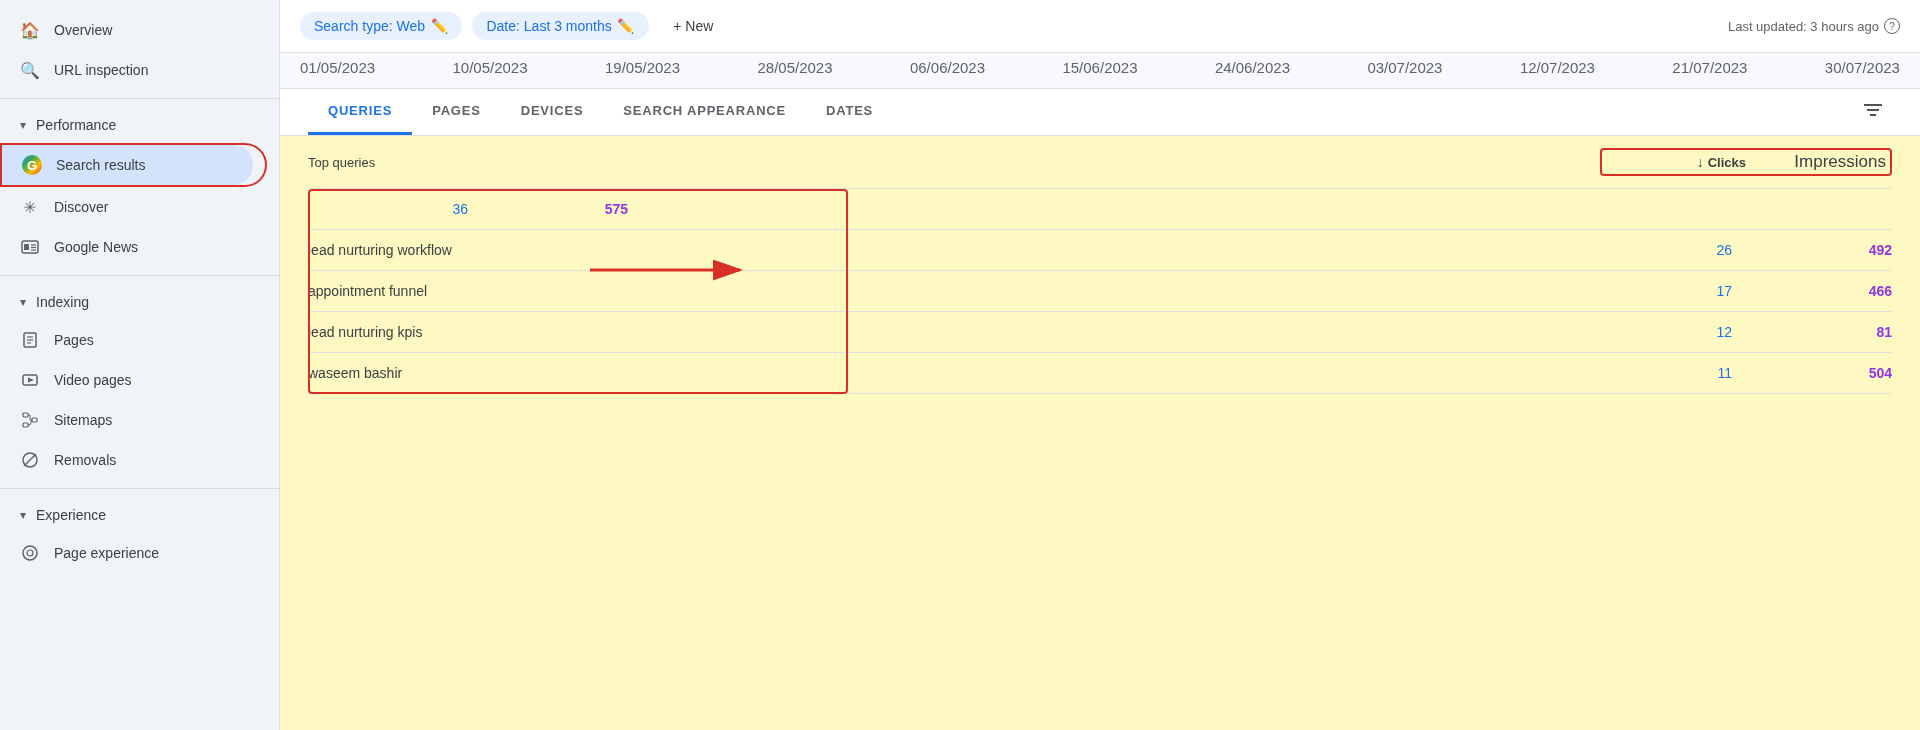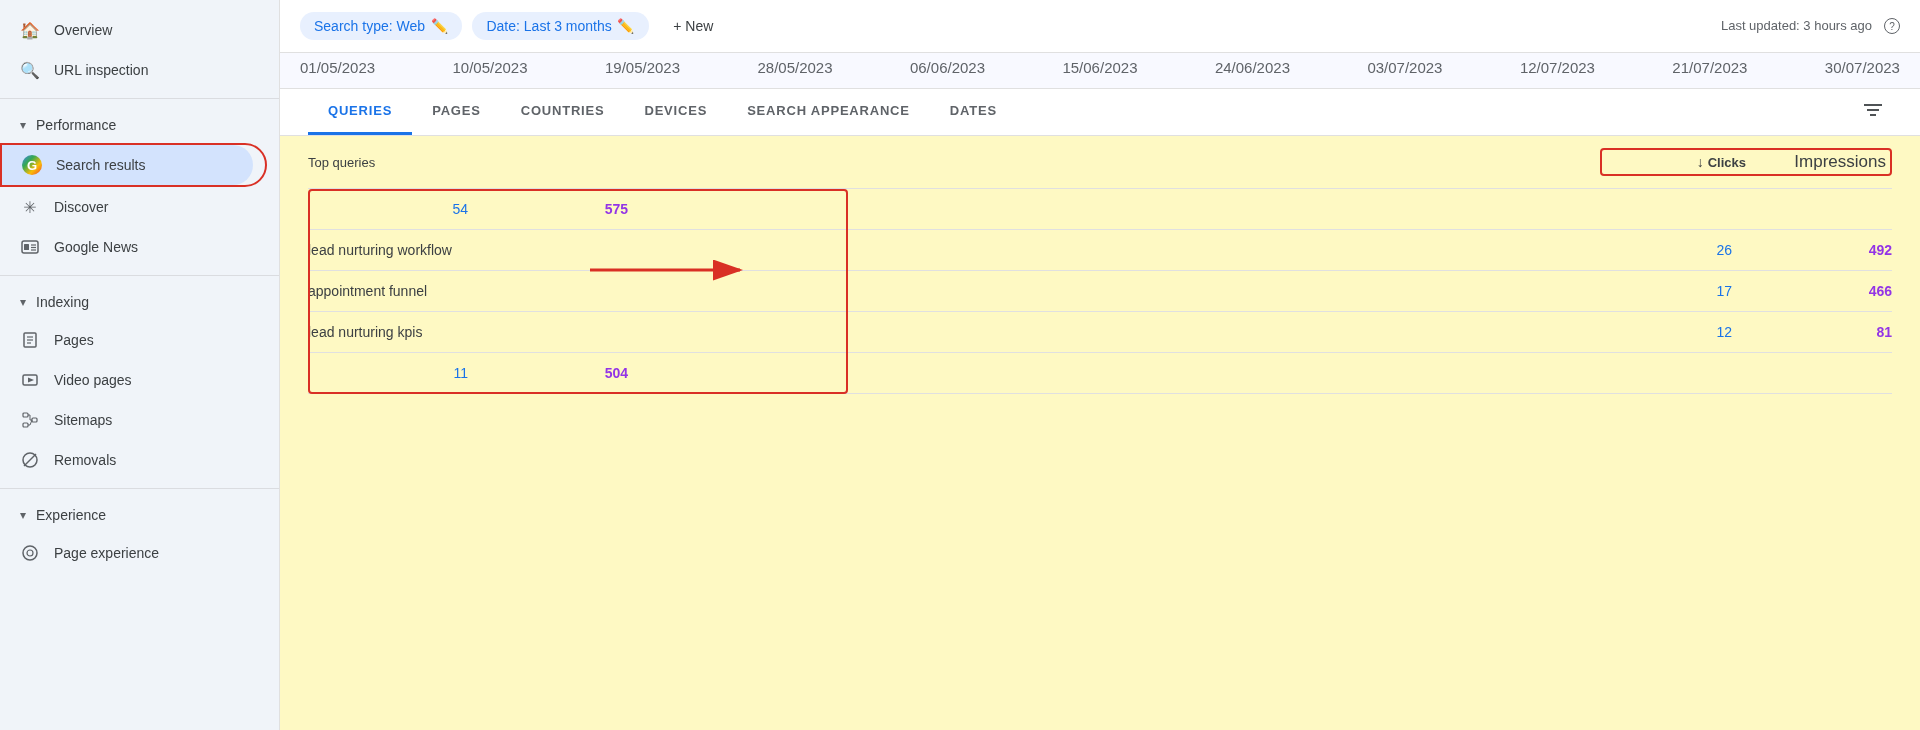--- a/index.html
+++ b/index.html
@@ -115,22 +115,22 @@
       border: none;
       cursor: pointer;
       font-size: 14px;
       color: #3c4043;
     }
     .last-updated {
       margin-left: auto;
       font-size: 13px;
       color: #5f6368;
       display: flex;
-      align-items: flex-start;
-      gap: 12px;
+      align-items: center;
+      gap: 5px;
     }
 
     
     .timeline-area {
       background: #f8f9ff;
       padding: 0 20px 8px;
       border-bottom: 1px solid #e0e0e0;
     }
     .timeline-dates {
       display: flex;
@@ -409,23 +409,20 @@
   </div>
 
   <div class="tabs-container">
     <div class="tab active">
       <span>QUERIES</span>
     </div>
     <div class="tab">
       <span>PAGES</span>
     </div>
     <div class="tab">
-      <span>COUNTRIES</span>
-    </div>
-    <div class="tab">
       <span>DEVICES</span>
     </div>
     <div class="tab">
       <span>SEARCH APPEARANCE</span>
     </div>
     <div class="tab">
       <span>DATES</span>
     </div>
     <div class="filter-icon-wrapper">
       <svg width="22" height="18" viewBox="0 0 22 18" fill="none" xmlns="http://www.w3.org/2000/svg">
@@ -454,21 +451,21 @@
         </div>
       </div>
     </div>
 
     <div style="position: relative;">
 
       <div style="border: 2px solid #d93025; position: absolute; left: 0; top: 0; width: 540px; bottom: 0; border-radius: 4px; pointer-events:none; z-index: 2;"></div>
 
       <div class="table-row">
         <div class="cell-clicks">
-          <span>54</span>
+          <span>36</span>
         </div>
         <div class="cell-impressions">
           <span>575</span>
         </div>
       </div>
 
       <div class="table-row">
         <div class="cell-query">
           <span>lead nurturing workflow</span>
         </div>
@@ -498,20 +495,23 @@
         </div>
         <div class="cell-clicks">
           <span>12</span>
         </div>
         <div class="cell-impressions">
           <span>81</span>
         </div>
       </div>
 
       <div class="table-row">
+        <div class="cell-query">
+          <span>waseem bashir</span>
+        </div>
         <div class="cell-clicks">
           <span>11</span>
         </div>
         <div class="cell-impressions">
           <span>504</span>
         </div>
       </div>
 
     </div>
   </div>

